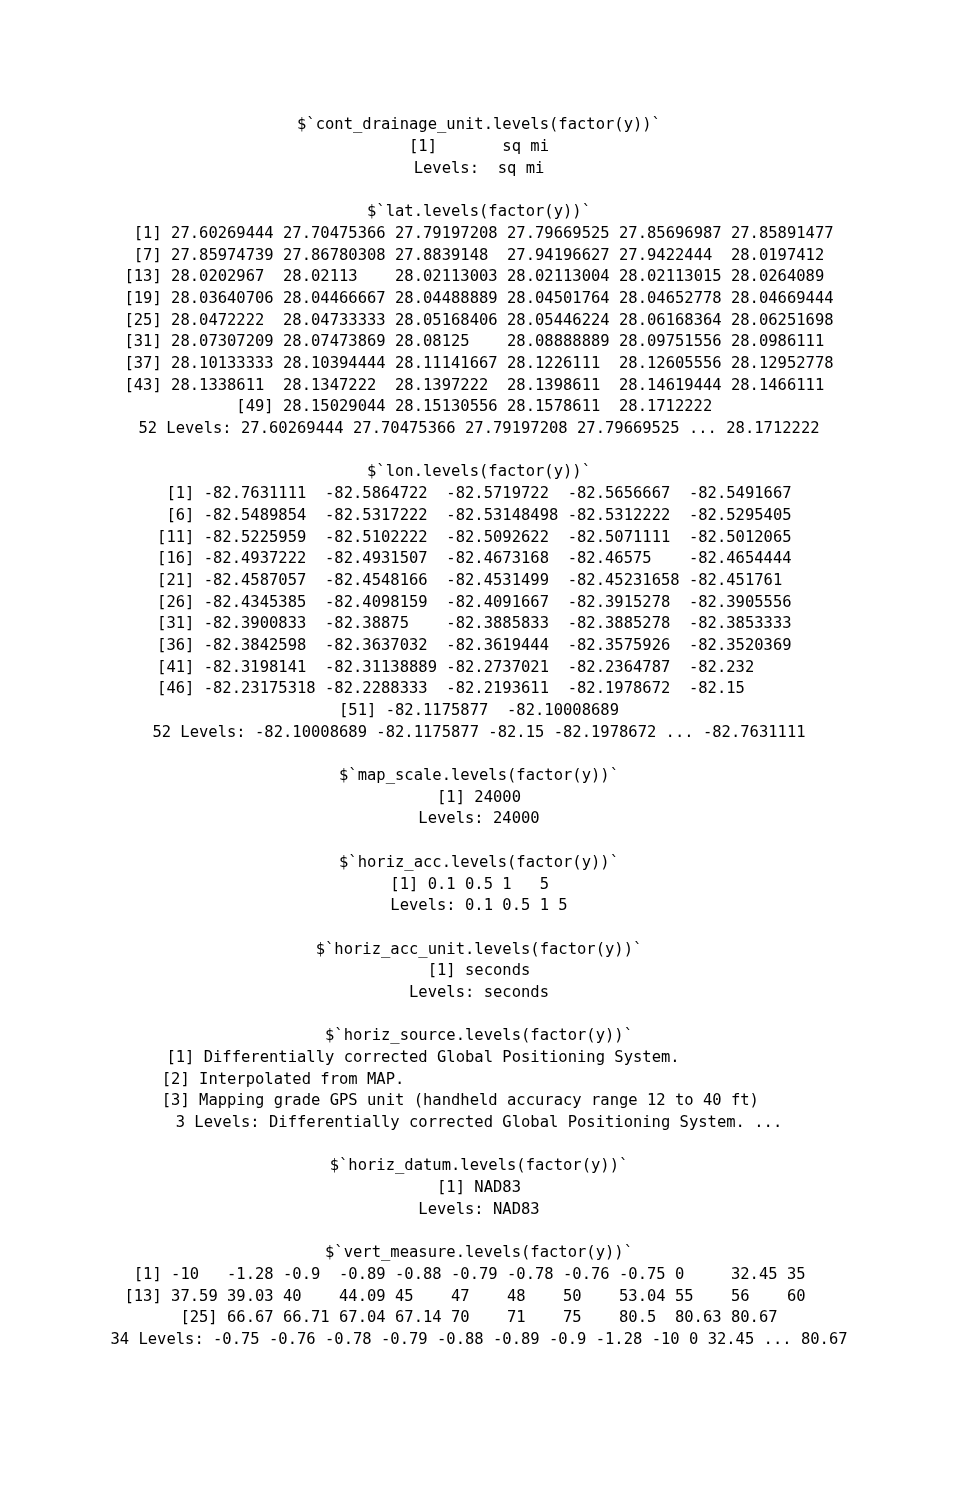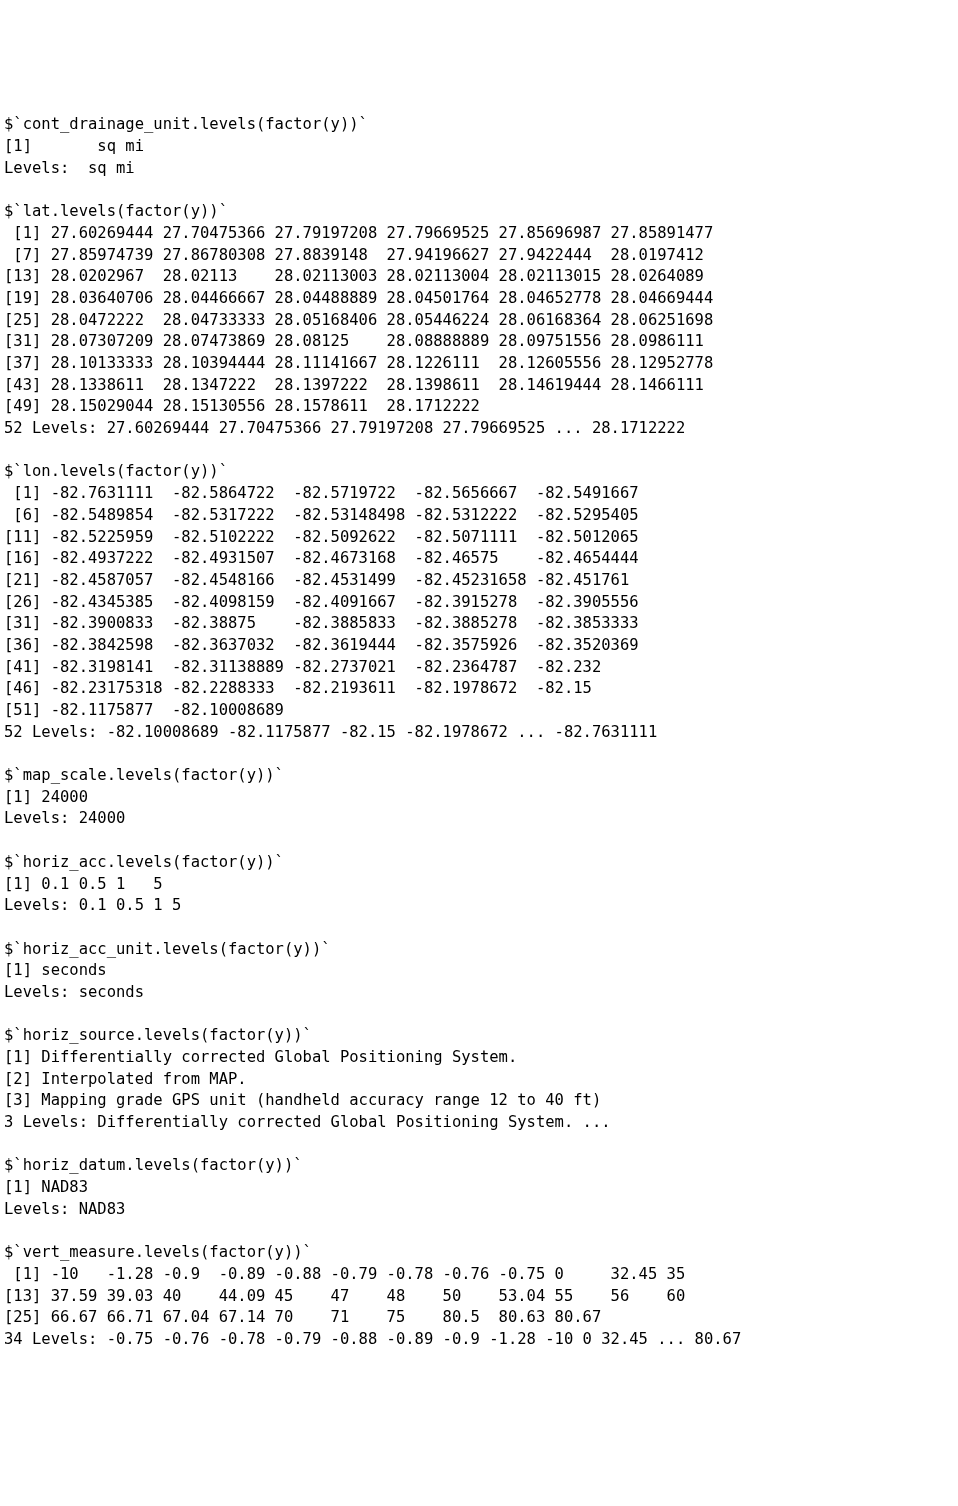--- a/index.html
+++ b/index.html
@@ -8,20 +8,21 @@
     background: #ffffff;
     font-family: "Menlo", "Consolas", "DejaVu Sans Mono", "Courier New", monospace;
     font-size: 15.5px;
     line-height: 1.4;
     color: #000000;
     white-space: pre;
     width: 958px;
   }
   .output {
     padding: 6px 4px;
+    text-align: center;
   }
 </style>
 </head>
 <body>
 
 
 
 <div class="output" id="output-root">$`cont_drainage_unit.levels(factor(y))`
 [1]       sq mi
 Levels:  sq mi

